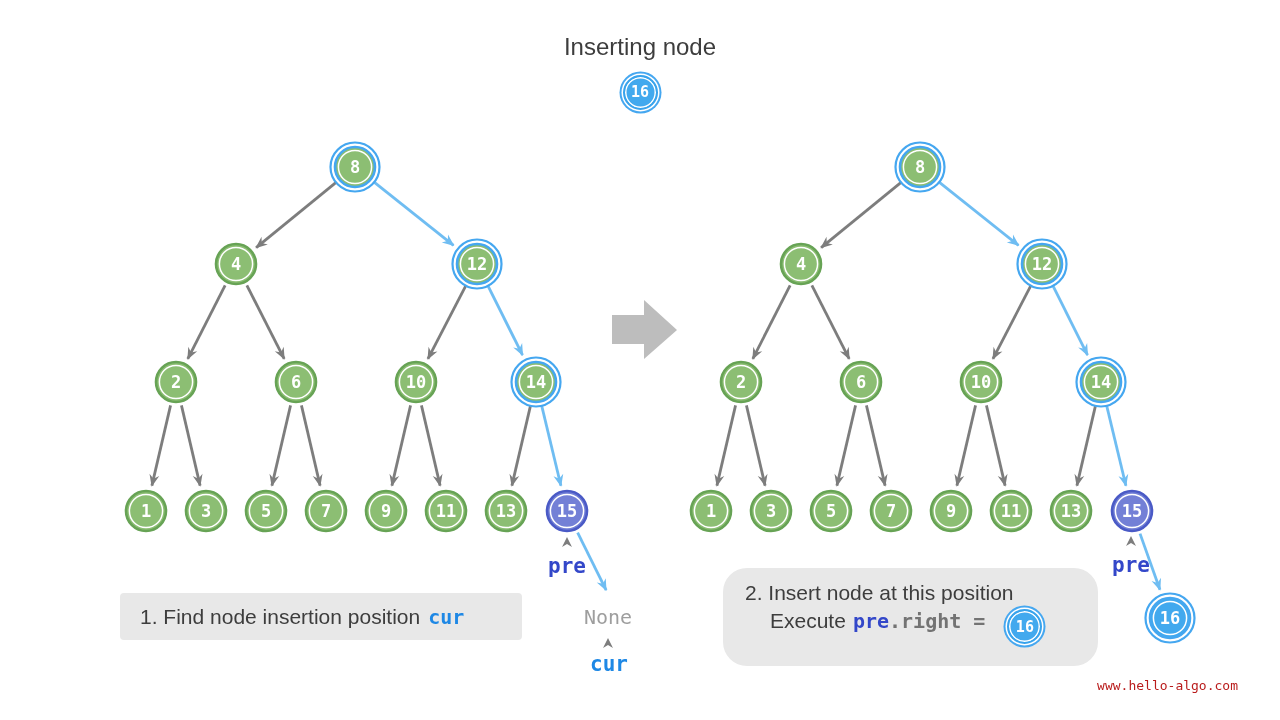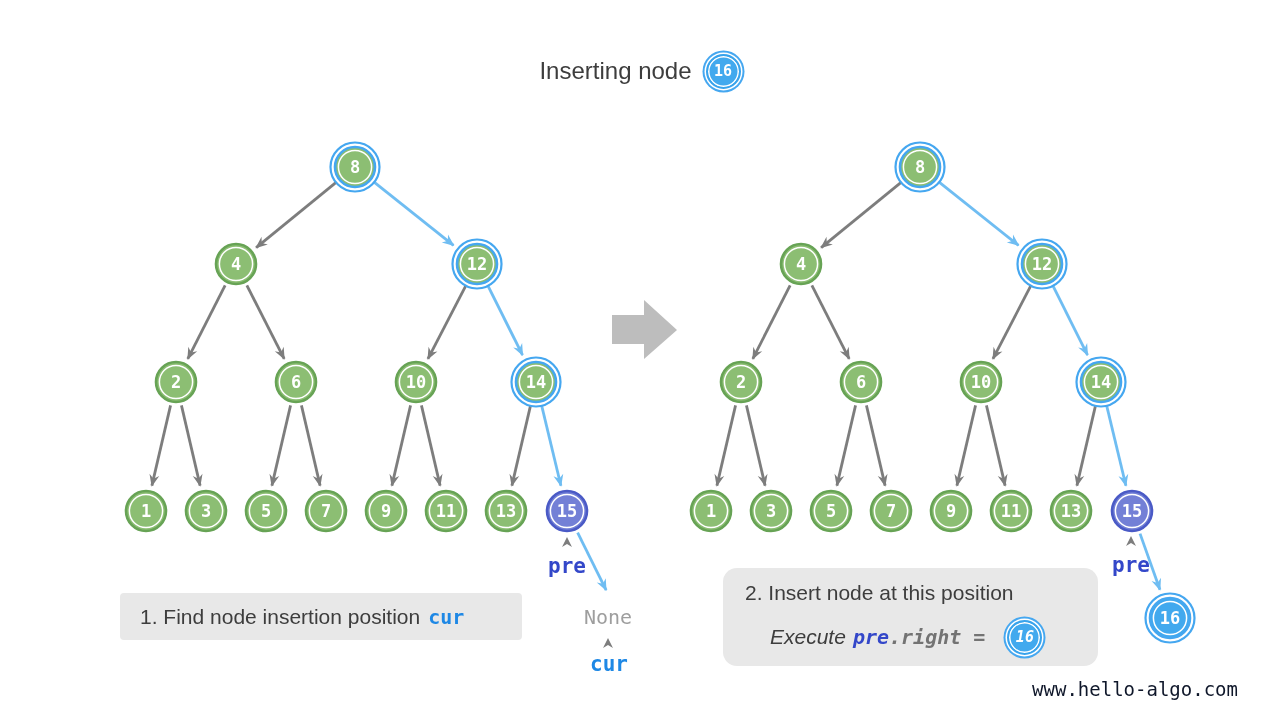--- a/index.html
+++ b/index.html
@@ -5,21 +5,21 @@
   html,body{margin:0;padding:0;}
   body{
     width:1280px;height:720px;position:relative;background:#ffffff;
     font-family:"Liberation Sans",sans-serif;overflow:hidden;
   }
   .stage{position:absolute;inset:0;}
   
   .title{
     position:absolute;left:0;top:44px;width:100%;height:54px;
     display:flex;align-items:center;justify-content:center;gap:14px;
-    font-size:24px;font-weight:500;color:#3d3d3d;
+    font-size:24px;font-weight:500;color:#3d3d3d;flex-direction:column;
   }
   
   .mini-node{
     display:inline-flex;align-items:center;justify-content:center;
     width:31px;height:31px;border-radius:50%;
     background:#42a9ee;border:2.5px solid #38a3ec;
     box-shadow:inset 0 0 0 1.5px #ffffff, 0 0 0 1.5px #ffffff, 0 0 0 3.5px #45a7f0;
     color:#ffffff;font-family:"DejaVu Sans Mono",monospace;
     font-size:15px;font-weight:bold;flex:0 0 auto;
   }
@@ -32,34 +32,34 @@
   
   .caption{
     position:absolute;background:#e8e8e8;color:#3d3d3d;
     font-size:21px;
   }
   .caption-left{
     left:120px;top:593px;width:402px;height:47px;border-radius:4px;
     display:flex;align-items:center;padding-left:20px;box-sizing:border-box;
   }
   .caption-right{
-    left:723px;top:568px;width:375px;height:98px;border-radius:14px;
+    left:723px;top:568px;width:375px;height:98px;border-radius:24px;
     padding:13px 0 0 22px;box-sizing:border-box;
   }
   .caption-right .line2{
-    margin-left:25px;margin-top:12px;display:flex;align-items:center;height:40px;font-style:italic;
+    margin-left:25px;margin-top:4px;display:flex;height:40px;
   }
   .code{font-family:"DejaVu Sans Mono",monospace;font-weight:bold;font-size:20px;}
   .code-cur{color:#1e88e5;margin-left:8px;}
   .code-pre{color:#3347c9;margin-left:7px;}
   .code-gray{color:#737373;margin-right:10px;white-space:pre;}
   
   .watermark{
     position:absolute;right:42px;top:678px;
-    font-family:"DejaVu Sans Mono",monospace;font-size:19px;color:#0f172a;
+    font-family:"DejaVu Sans Mono",monospace;font-size:13px;color:#b91c1c;
   }
 </style>
 </head>
 <body>
 
 <div class="stage">
 
   <div class="title">
     <span>Inserting node</span>
     <span class="mini-node">

